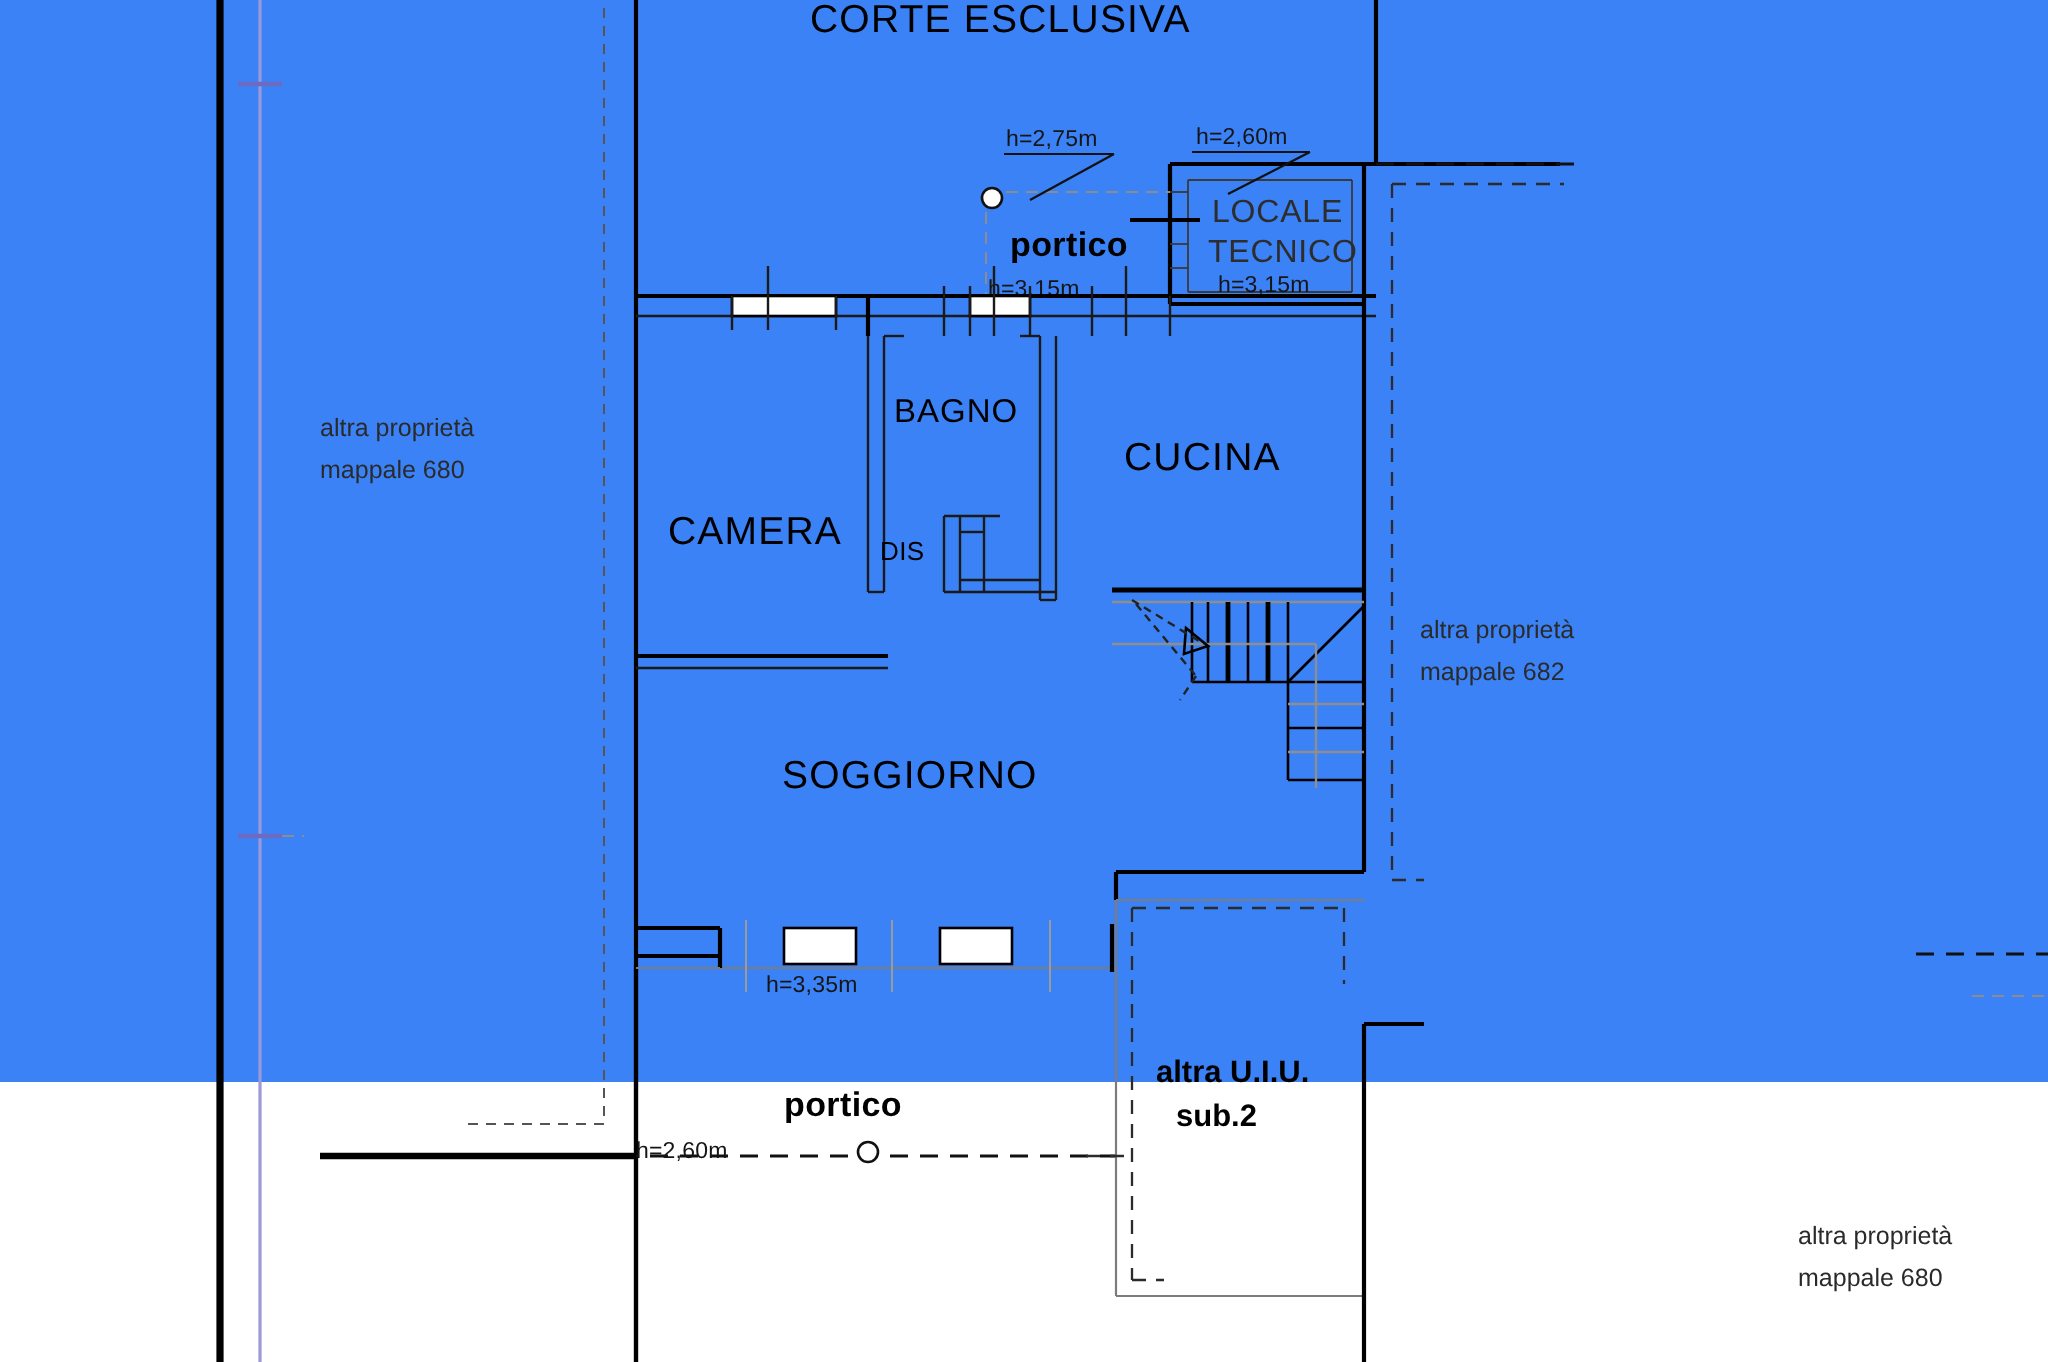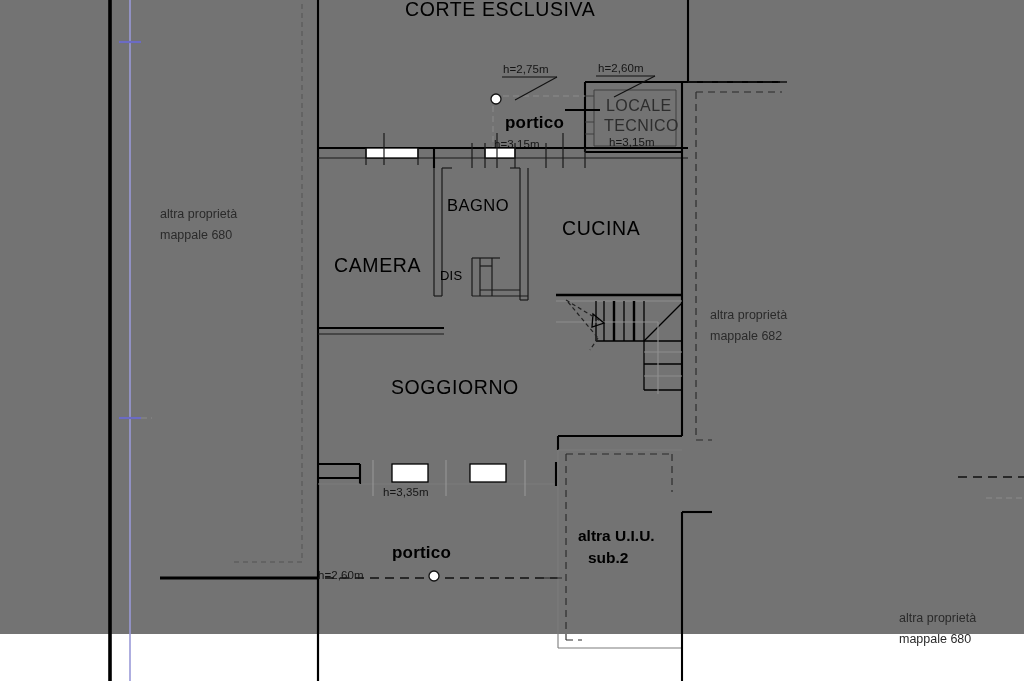--- a/index.html
+++ b/index.html
@@ -10,22 +10,22 @@
   }
   body {
     width: 1024px;
     height: 681px;
     overflow: hidden;
     font-family: "Liberation Sans", sans-serif;
   }
   #plan-root {
     position: relative;
     width: 1024px;
-    height: 634px;
-    background: #737373;
+    height: 541px;
+    background: #3b82f6;
   }
   svg.plan-svg {
     position: absolute;
     left: 0;
     top: 0;
     width: 1024px;
     height: 681px;
     display: block;
   }
   

